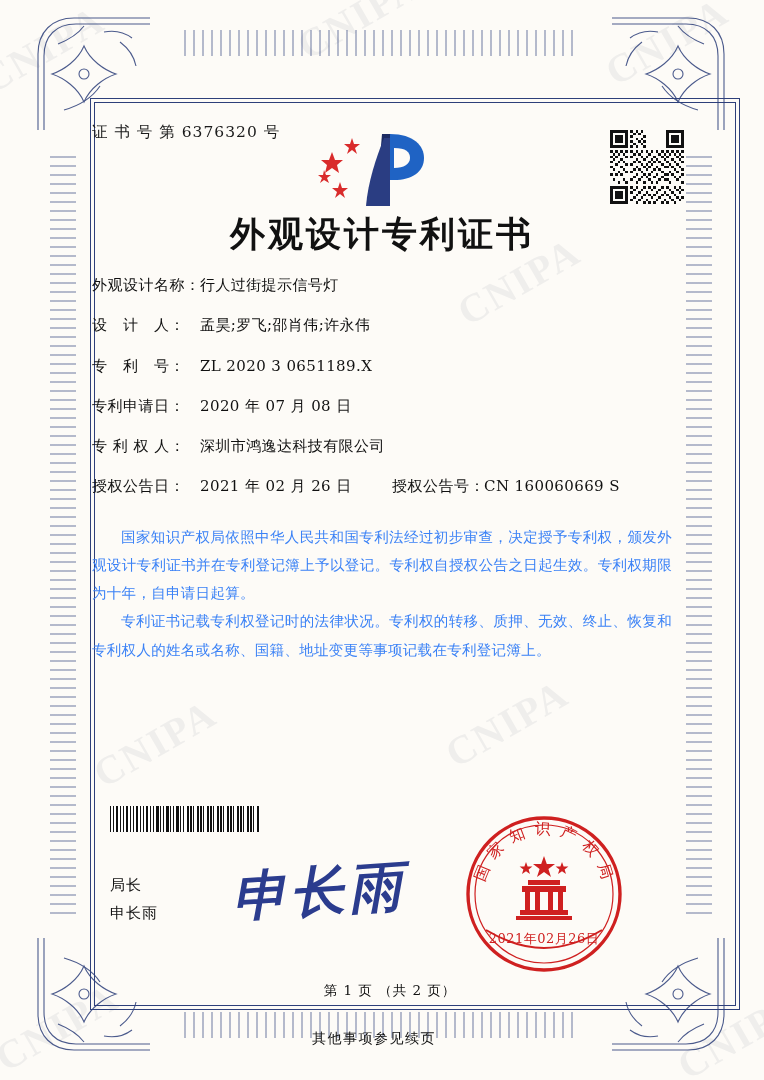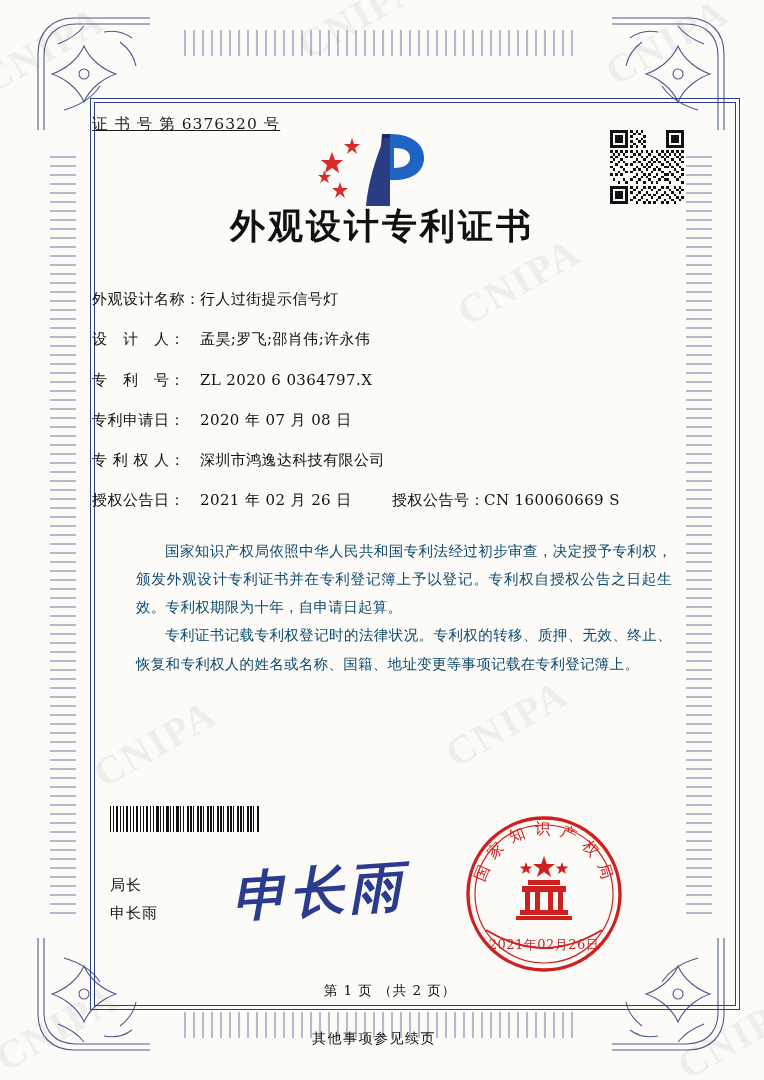--- a/index.html
+++ b/index.html
@@ -85,22 +85,21 @@
   .content {
     position: absolute;
     left: 92px; top: 110px;
     width: 580px;
   }
 
   .cert-no {
     font-size: 15.5px;
     color: #1b1b1b;
     letter-spacing: 1px;
-    margin: 4px 0 0 0;
-    text-decoration: underline;
+    margin: 12px 0 0 0;
   }
 
   .emblem-wrap {
     position: absolute;
     left: 310px; top: 124px;
     width: 130px; height: 92px;
   }
 
   .qr {
     position: absolute;
@@ -112,21 +111,21 @@
     text-align: center;
     font-size: 35px;
     font-weight: bold;
     letter-spacing: 3px;
     color: #111;
     margin-top: 68px;
     font-family: "DejaVu Serif", "Liberation Serif", serif;
   }
 
   .fields {
-    margin-top: 38px;
+    margin-top: 16px;
     font-size: 15px;
     color: #111;
     line-height: 1.55;
   }
   .row {
     display: flex;
     align-items: flex-start;
     margin-bottom: 17px;
   }
   .label {
@@ -146,24 +145,23 @@
   .row-two { display: flex; }
   .row-two .half { display: flex; justify-content: space-between; }
   .row-two .half.first { width: 300px; }
   .row-two .half .label { width: 108px; flex: 0 0 108px; }
   .row-two .half.second .label { width: 92px; flex: 0 0 92px; }
 
   .para {
     margin-top: 24px;
     font-size: 14.5px;
     line-height: 1.95;
-    color: #0c4a6e;
+    color: #3b82f6;
     text-align: justify;
     letter-spacing: 0.3px;
-    padding-left: 44px;
   }
   .para p { margin: 0; text-indent: 2em; }
 
   
   .barcode {
     position: absolute;
     left: 110px; top: 806px;
     width: 150px; height: 26px;
     background: repeating-linear-gradient(90deg,
       #111 0 1.5px, #fff 1.5px 3px,
@@ -200,21 +198,20 @@
     width: 164px; height: 164px;
   }
   .seal-date {
     position: absolute;
     left: 470px; top: 930px;
     width: 148px;
     text-align: center;
     font-size: 13px;
     color: #cf2020;
     letter-spacing: 0.5px;
-    margin-top: 6px;
   }
 
   .page-no {
     position: absolute;
     left: 16px; right: 0; top: 982px;
     text-align: center;
     font-size: 13.5px;
     color: #111;
     letter-spacing: 1px;
   }
@@ -374,21 +371,21 @@
       <div class="value">行人过街提示信号灯</div>
     </div>
 
     <div class="row">
       <div class="label">设　计　人：</div>
       <div class="value">孟昊;罗飞;邵肖伟;许永伟</div>
     </div>
 
     <div class="row">
       <div class="label">专　利　号：</div>
-      <div class="value">ZL 2020 6 0364797.X</div>
+      <div class="value">ZL 2020 3 0651189.X</div>
     </div>
 
     <div class="row">
       <div class="label">专利申请日：</div>
       <div class="value">2020 年 07 月 08 日</div>
     </div>
 
     <div class="row">
       <div class="label">专 利 权 人：</div>
       <div class="value">深圳市鸿逸达科技有限公司</div>

